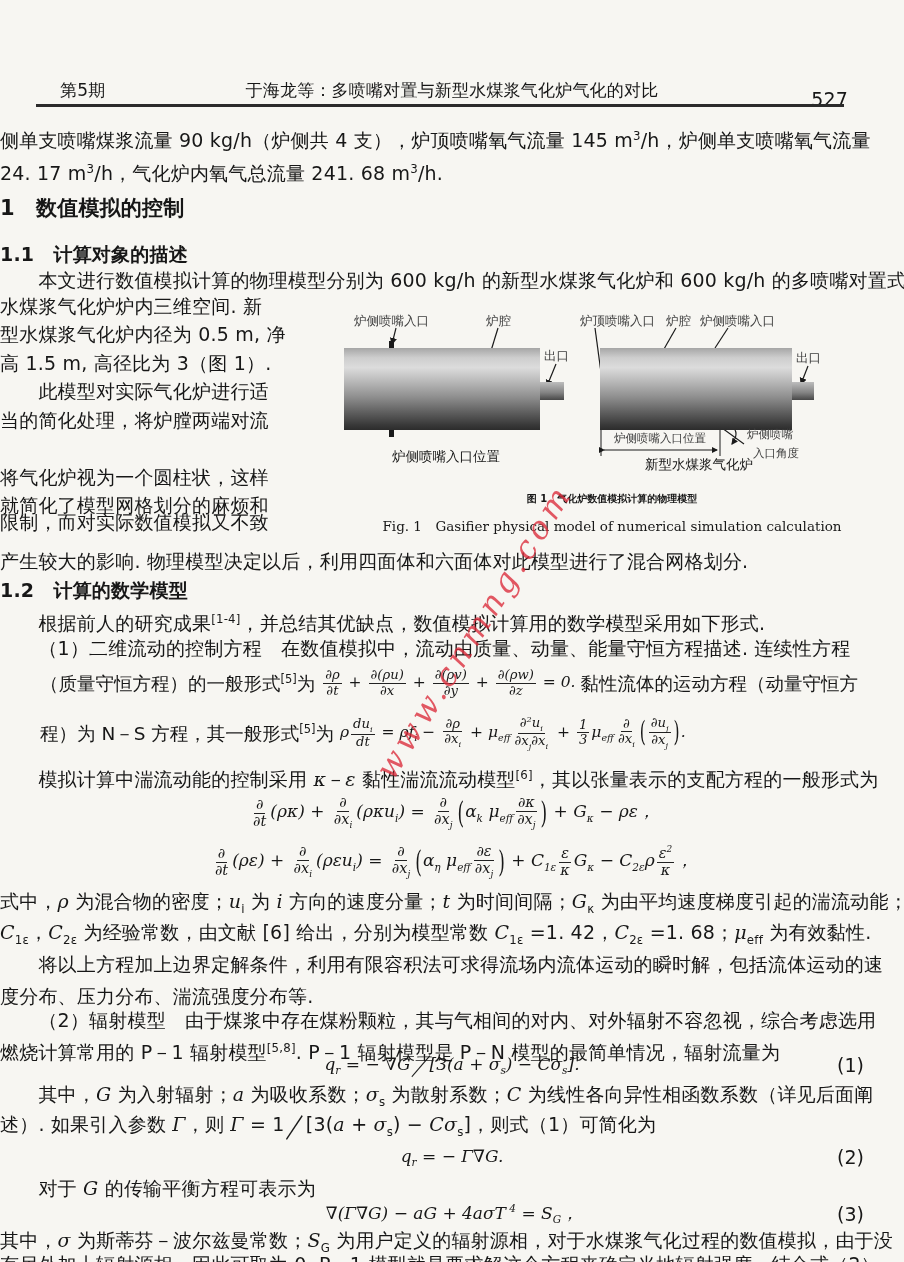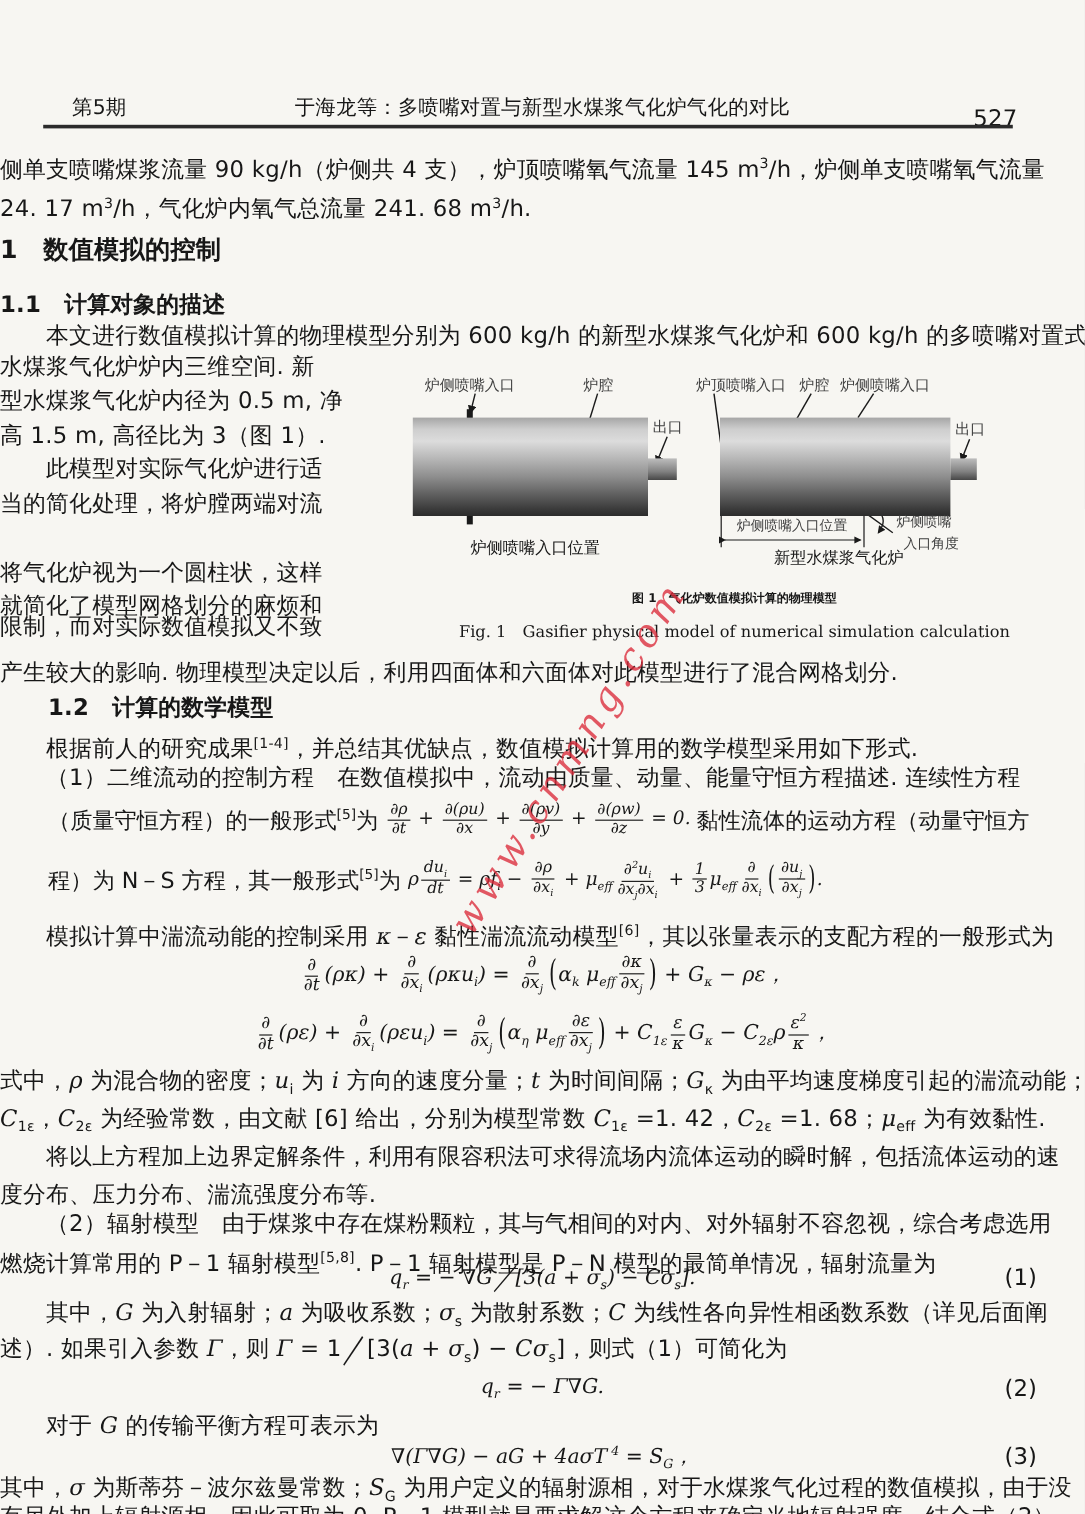--- a/index.html
+++ b/index.html
@@ -107,21 +107,21 @@
     <div class="lbl" style="left:413px;top:131px;font-size:11.5px;">炉侧喷嘴</div>
     <div class="lbl" style="left:419px;top:150px;font-size:11.5px;">入口角度</div>
     <div class="subcap" style="left:290px;top:160px;width:150px;">新型水煤浆气化炉</div>
 
     <div class="figcap-cn" style="top:196px;">图 1　气化炉数值模拟计算的物理模型</div>
     <div class="figcap-en" style="top:222px;">Fig. 1　Gasifier physical model of numerical simulation calculation</div>
   </div>
 
   <div class="ln" style="top:549px;">产生较大的影响. 物理模型决定以后，利用四面体和六面体对此模型进行了混合网格划分.</div>
 
-  <div class="ln bold" style="top:578px;padding-left:40px;">1.2　计算的数学模型</div>
+  <div class="ln bold" style="top:578px;">1.2　计算的数学模型</div>
   <div class="ln" style="top:607px;">　　根据前人的研究成果<sup>[1-4]</sup>，并总结其优缺点，数值模拟计算用的数学模型采用如下形式.</div>
   <div class="ln" style="top:636px;">　　（1）二维流动的控制方程　在数值模拟中，流动由质量、动量、能量守恒方程描述. 连续性方程</div>
 
   <div class="mix" style="top:660px;height:46px;">
     <span>（质量守恒方程）的一般形式<sup>[5]</sup>为&nbsp;</span>
     <span class="eq"><span class="fr">
           <span class="nu">∂ρ</span>
           <span class="de">∂t</span>
         </span> + <span class="fr">
           <span class="nu">∂(ρu)</span>

